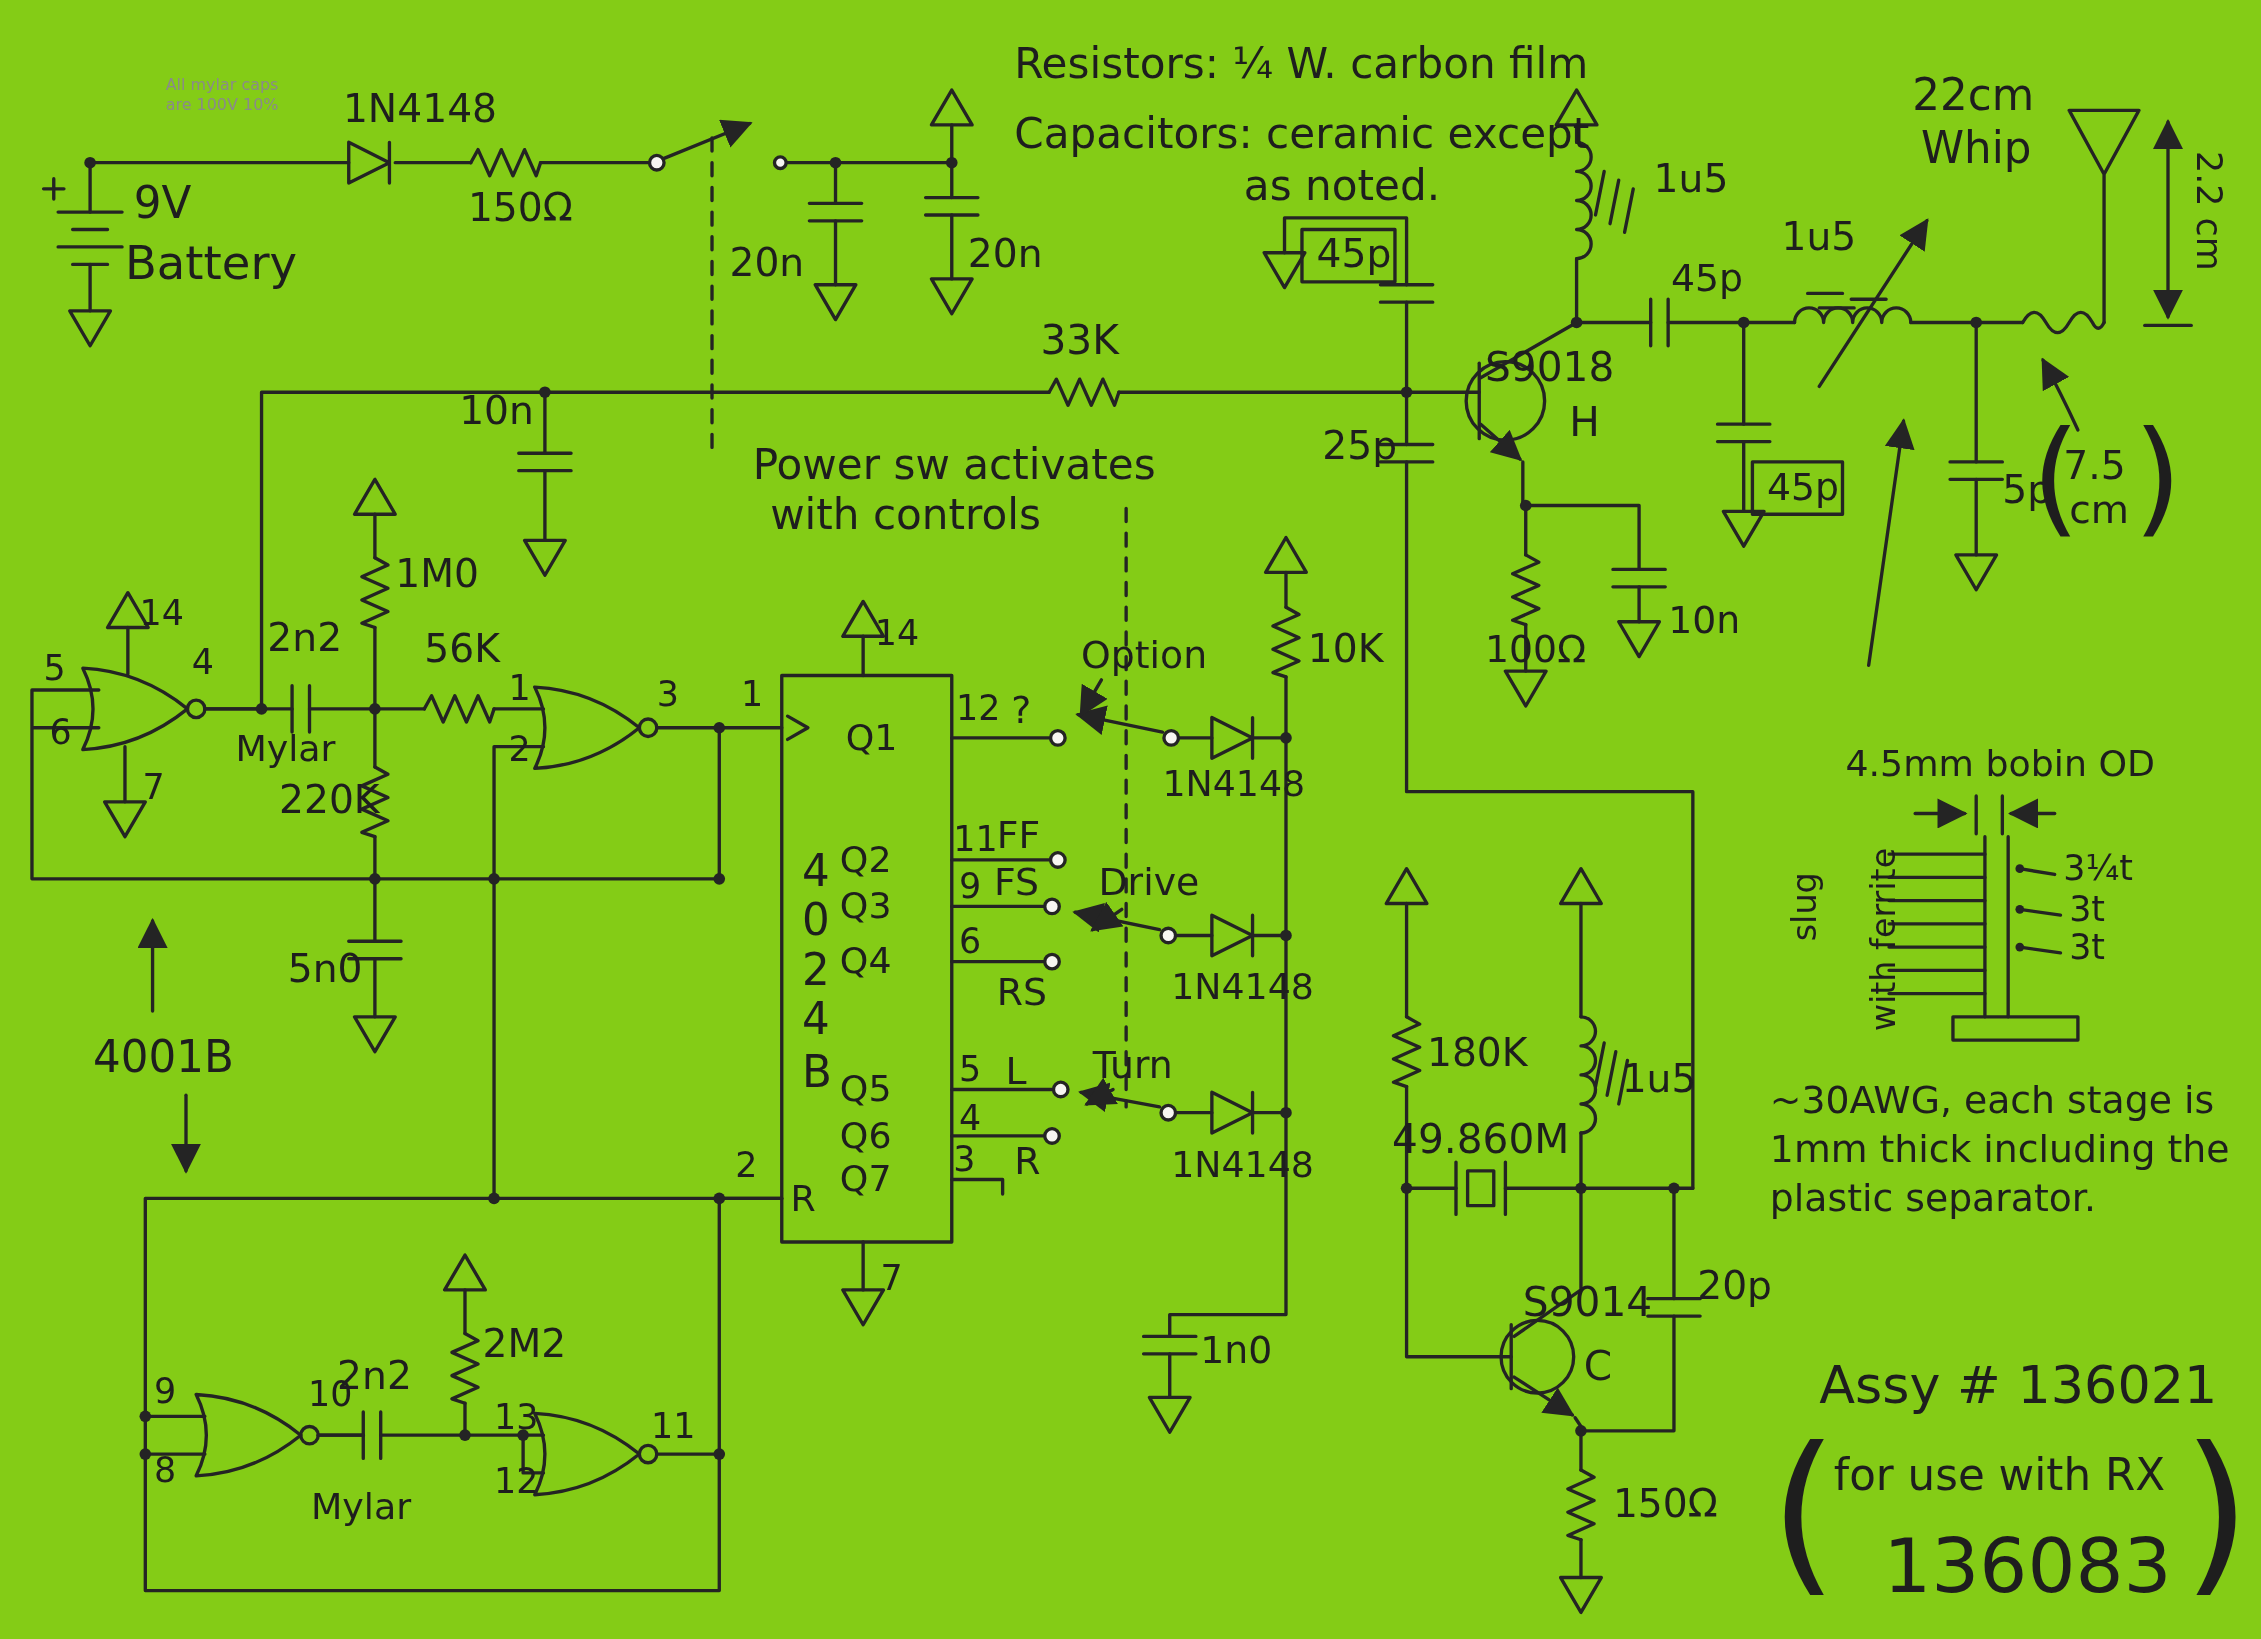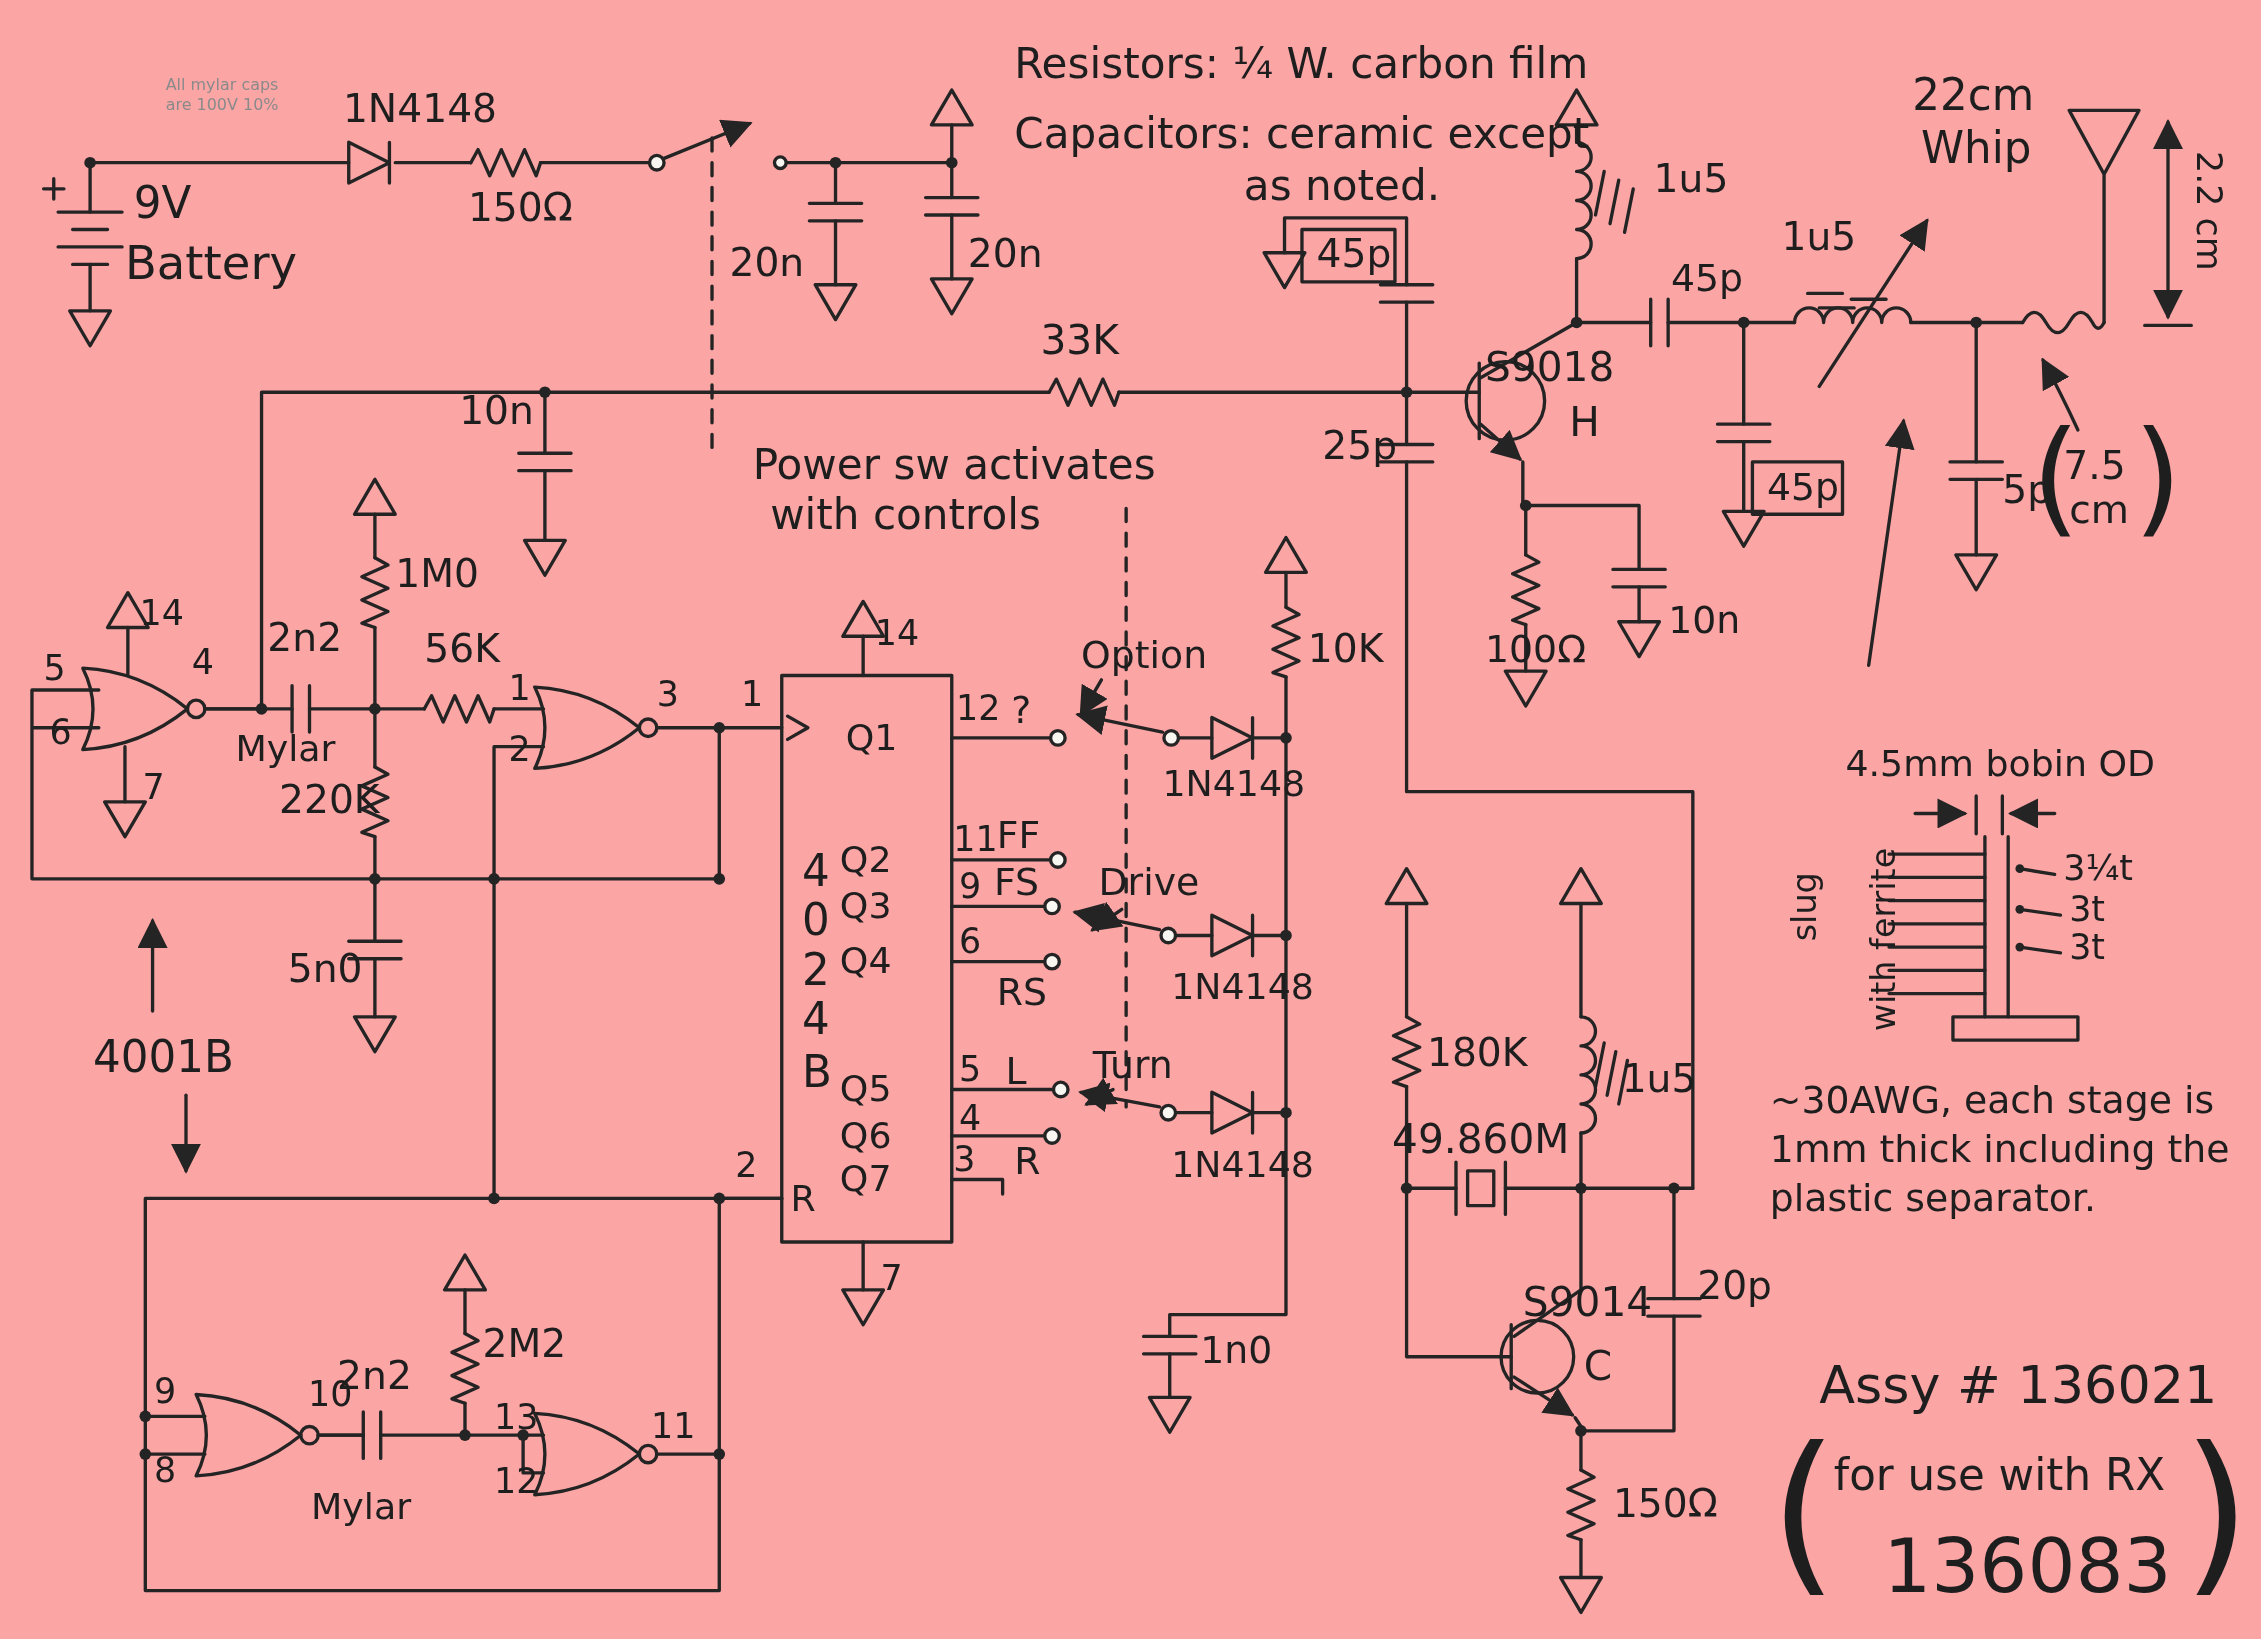--- a/index.html
+++ b/index.html
@@ -1,16 +1,16 @@
 <!DOCTYPE html>
 <html style="font-size:12.2px"><head>
 <meta charset="utf-8">
 <style>
   html,body{margin:0;padding:0;background:#e8e7e2;}
-  .page{position:relative;width:2261px;height:1640px;background:#fca5a5;overflow:hidden;}
+  .page{position:relative;width:2261px;height:1640px;background:#84cc16;overflow:hidden;}
   svg{position:absolute;left:0;top:0;}
   .ink path,.ink line,.ink rect,.ink circle,.ink use{stroke:#242424;stroke-width:2.3;fill:none;stroke-linecap:round;stroke-linejoin:round;}
   .ink circle.dot{fill:#242424;stroke:none;}
   .ink circle.oc{fill:#f7f6f1;}
   .ink text{fill:#1e1e1e;stroke:none;font-family:"DejaVu Sans",sans-serif;}
   .faint{fill:#8a8a8a !important;}
   .dash{stroke-dasharray:9 8;}
 </style>
 </head>
 <body>

